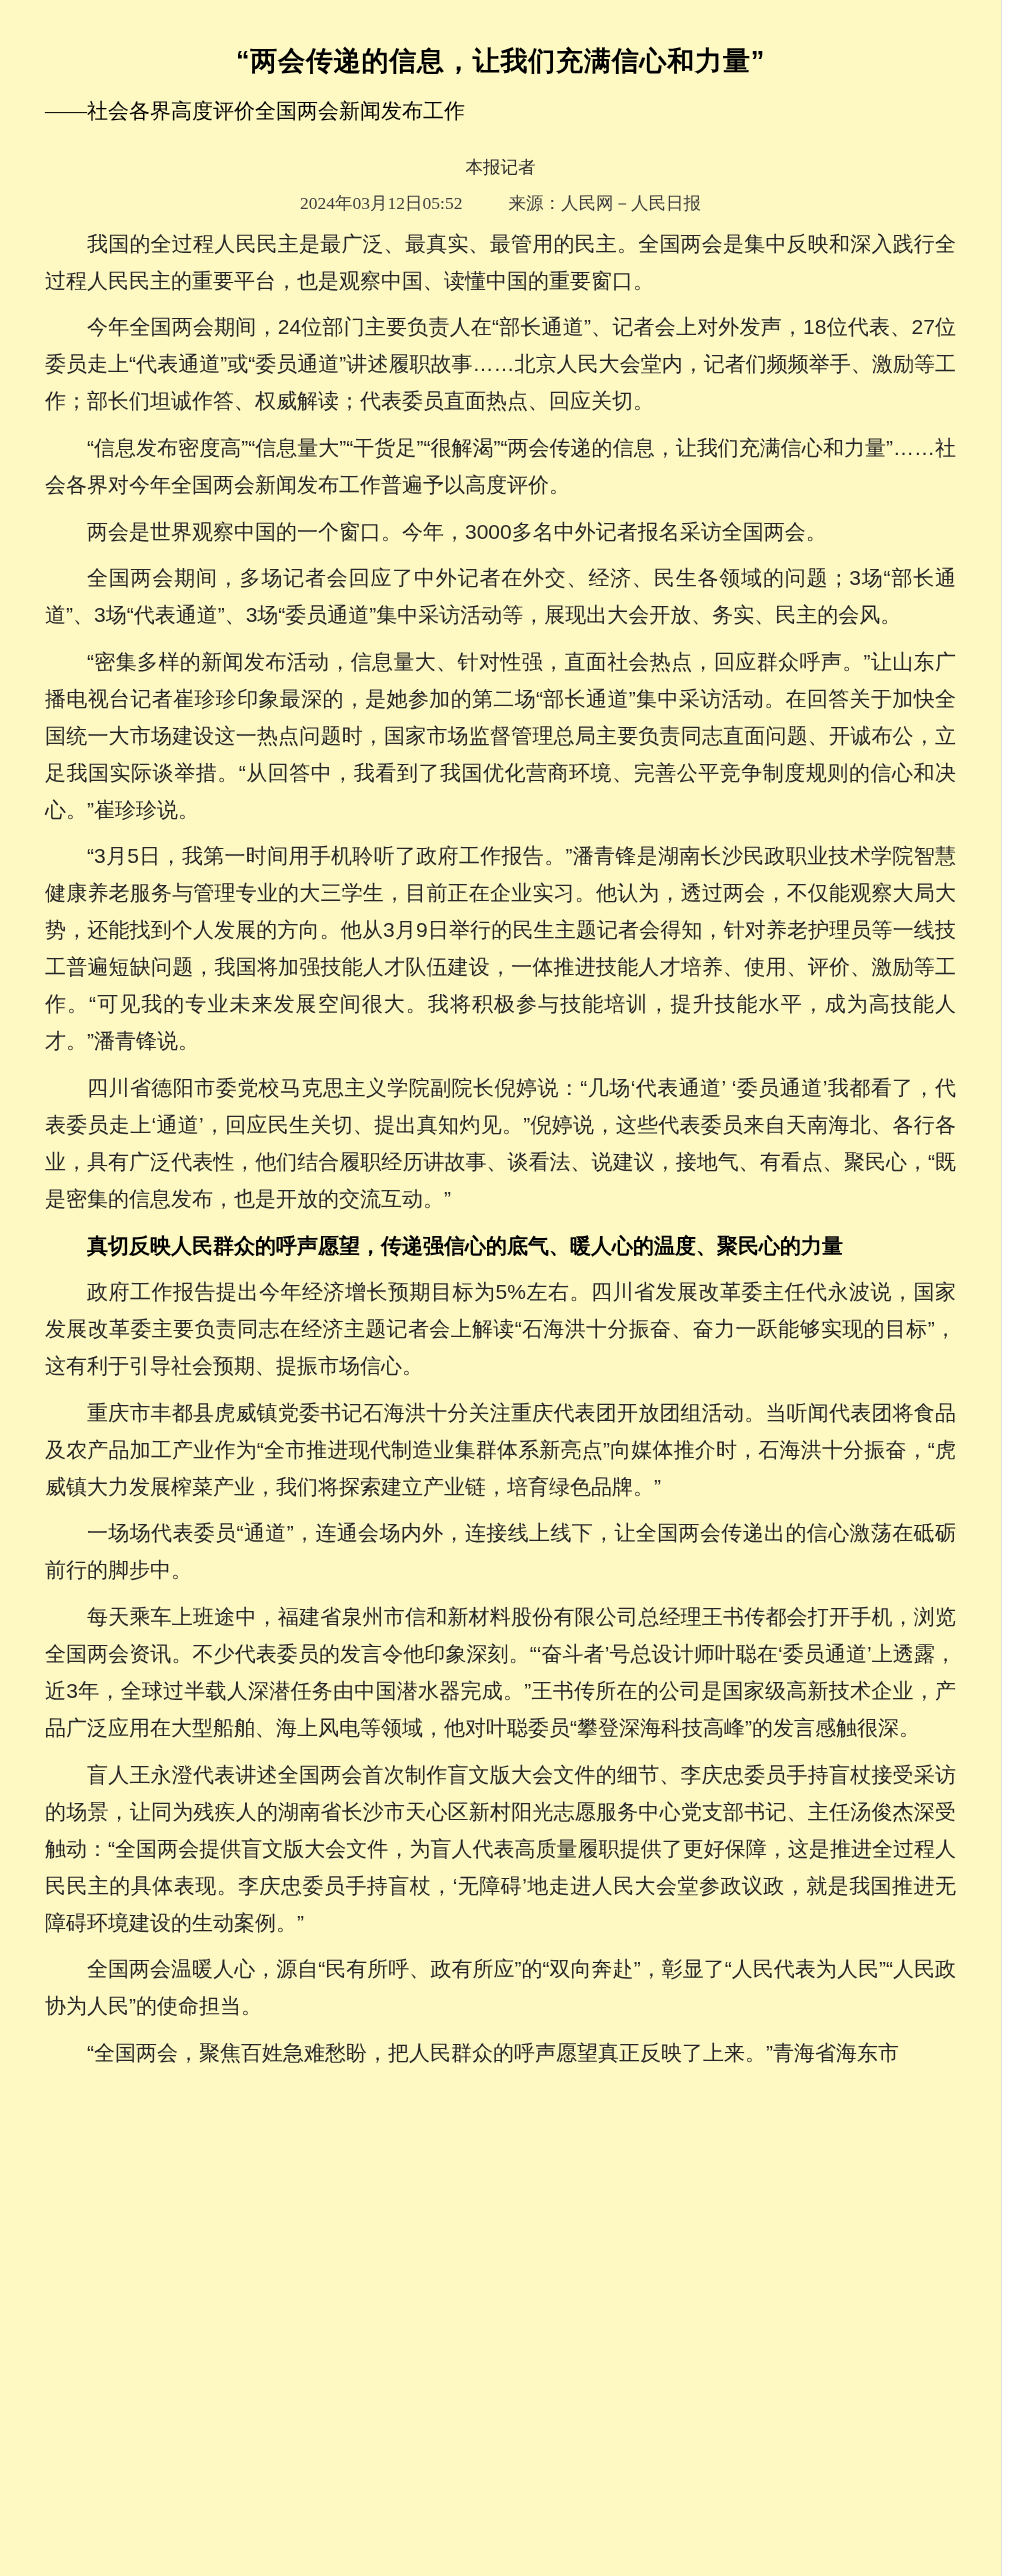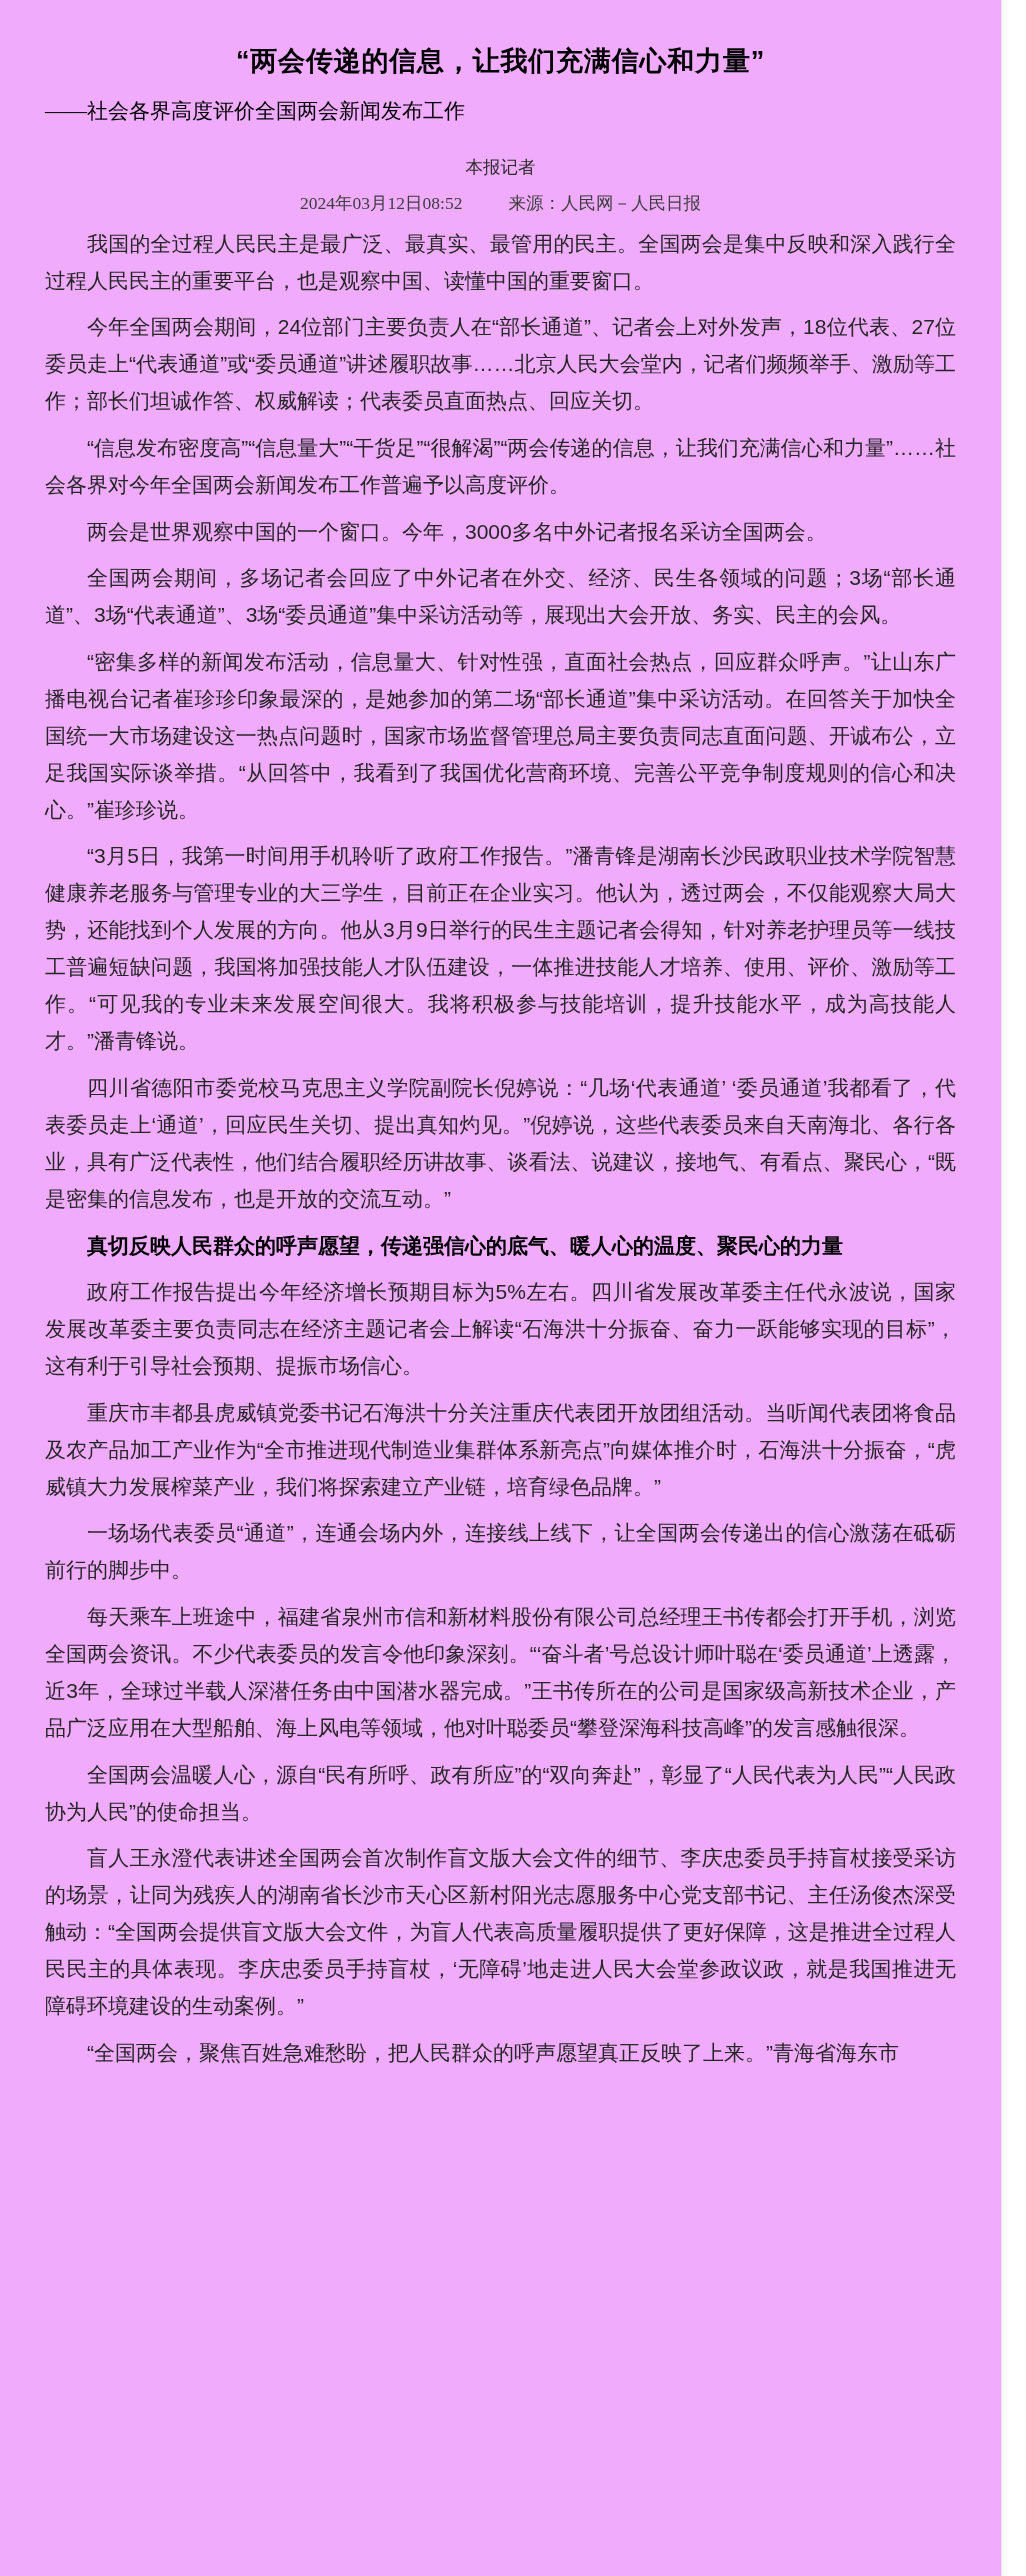--- a/index.html
+++ b/index.html
@@ -12,21 +12,21 @@
     height: 2576px;
     overflow: hidden;
     font-family: "Liberation Sans", sans-serif;
   }
   .page {
     width: 1002px;
     height: 100%;
     box-sizing: border-box;
     border-right: 0.8px solid #e2e2e2;
     padding: 33px 45px 0 45px;
-    background: #f0abfc;
+    background: #fef9c3;
   }
   .title {
     margin: 11px 0 0 0;
     text-align: center;
     font-size: 27px;
     line-height: 35px;
     font-weight: 700;
     color: #000000;
     letter-spacing: 0.8px;
     font-family: "Liberation Sans", sans-serif;
@@ -77,33 +77,33 @@
     color: #000000;
   }
 </style>
 </head>
 <body>
 
 <div class="page">
   <h1 class="title">“两会传递的信息，让我们充满信心和力量”</h1>
   <h2 class="subtitle">——社会各界高度评价全国两会新闻发布工作</h2>
   <div class="byline">本报记者</div>
-  <div class="meta"><span>2024年03月12日08:52</span><span class="gap"></span><span><span>来源：</span><span>人民网－人民日报</span></span></div>
+  <div class="meta"><span>2024年03月12日05:52</span><span class="gap"></span><span><span>来源：</span><span>人民网－人民日报</span></span></div>
   <div class="article" id="article-body">
       <p class="body-para">我国的全过程人民民主是最广泛、最真实、最管用的民主。全国两会是集中反映和深入践行全过程人民民主的重要平台，也是观察中国、读懂中国的重要窗口。</p>
       <p class="body-para">今年全国两会期间，24位部门主要负责人在“部长通道”、记者会上对外发声，18位代表、27位委员走上“代表通道”或“委员通道”讲述履职故事……北京人民大会堂内，记者们频频举手、激励等工作；部长们坦诚作答、权威解读；代表委员直面热点、回应关切。</p>
       <p class="body-para">“信息发布密度高”“信息量大”“干货足”“很解渴”“两会传递的信息，让我们充满信心和力量”……社会各界对今年全国两会新闻发布工作普遍予以高度评价。</p>
       <p class="body-para">两会是世界观察中国的一个窗口。今年，3000多名中外记者报名采访全国两会。</p>
       <p class="body-para">全国两会期间，多场记者会回应了中外记者在外交、经济、民生各领域的问题；3场“部长通道”、3场“代表通道”、3场“委员通道”集中采访活动等，展现出大会开放、务实、民主的会风。</p>
       <p class="body-para">“密集多样的新闻发布活动，信息量大、针对性强，直面社会热点，回应群众呼声。”让山东广播电视台记者崔珍珍印象最深的，是她参加的第二场“部长通道”集中采访活动。在回答关于加快全国统一大市场建设这一热点问题时，国家市场监督管理总局主要负责同志直面问题、开诚布公，立足我国实际谈举措。“从回答中，我看到了我国优化营商环境、完善公平竞争制度规则的信心和决心。”崔珍珍说。</p>
       <p class="body-para">“3月5日，我第一时间用手机聆听了政府工作报告。”潘青锋是湖南长沙民政职业技术学院智慧健康养老服务与管理专业的大三学生，目前正在企业实习。他认为，透过两会，不仅能观察大局大势，还能找到个人发展的方向。他从3月9日举行的民生主题记者会得知，针对养老护理员等一线技工普遍短缺问题，我国将加强技能人才队伍建设，一体推进技能人才培养、使用、评价、激励等工作。“可见我的专业未来发展空间很大。我将积极参与技能培训，提升技能水平，成为高技能人才。”潘青锋说。</p>
       <p class="body-para">四川省德阳市委党校马克思主义学院副院长倪婷说：“几场‘代表通道’ ‘委员通道’我都看了，代表委员走上‘通道’，回应民生关切、提出真知灼见。”倪婷说，这些代表委员来自天南海北、各行各业，具有广泛代表性，他们结合履职经历讲故事、谈看法、说建议，接地气、有看点、聚民心，“既是密集的信息发布，也是开放的交流互动。”</p>
       <p class="heading">真切反映人民群众的呼声愿望，传递强信心的底气、暖人心的温度、聚民心的力量</p>
       <p class="body-para">政府工作报告提出今年经济增长预期目标为5%左右。四川省发展改革委主任代永波说，国家发展改革委主要负责同志在经济主题记者会上解读“石海洪十分振奋、奋力一跃能够实现的目标”，这有利于引导社会预期、提振市场信心。</p>
       <p class="body-para">重庆市丰都县虎威镇党委书记石海洪十分关注重庆代表团开放团组活动。当听闻代表团将食品及农产品加工产业作为“全市推进现代制造业集群体系新亮点”向媒体推介时，石海洪十分振奋，“虎威镇大力发展榨菜产业，我们将探索建立产业链，培育绿色品牌。”</p>
       <p class="body-para">一场场代表委员“通道”，连通会场内外，连接线上线下，让全国两会传递出的信心激荡在砥砺前行的脚步中。</p>
       <p class="body-para">每天乘车上班途中，福建省泉州市信和新材料股份有限公司总经理王书传都会打开手机，浏览全国两会资讯。不少代表委员的发言令他印象深刻。“‘奋斗者’号总设计师叶聪在‘委员通道’上透露，近3年，全球过半载人深潜任务由中国潜水器完成。”王书传所在的公司是国家级高新技术企业，产品广泛应用在大型船舶、海上风电等领域，他对叶聪委员“攀登深海科技高峰”的发言感触很深。</p>
+      <p class="body-para">盲人王永澄代表讲述全国两会首次制作盲文版大会文件的细节、李庆忠委员手持盲杖接受采访的场景，让同为残疾人的湖南省长沙市天心区新村阳光志愿服务中心党支部书记、主任汤俊杰深受触动：“全国两会提供盲文版大会文件，为盲人代表高质量履职提供了更好保障，这是推进全过程人民民主的具体表现。李庆忠委员手持盲杖，‘无障碍’地走进人民大会堂参政议政，就是我国推进无障碍环境建设的生动案例。”</p>
       <p class="body-para">全国两会温暖人心，源自“民有所呼、政有所应”的“双向奔赴”，彰显了“人民代表为人民”“人民政协为人民”的使命担当。</p>
-      <p class="body-para">盲人王永澄代表讲述全国两会首次制作盲文版大会文件的细节、李庆忠委员手持盲杖接受采访的场景，让同为残疾人的湖南省长沙市天心区新村阳光志愿服务中心党支部书记、主任汤俊杰深受触动：“全国两会提供盲文版大会文件，为盲人代表高质量履职提供了更好保障，这是推进全过程人民民主的具体表现。李庆忠委员手持盲杖，‘无障碍’地走进人民大会堂参政议政，就是我国推进无障碍环境建设的生动案例。”</p>
       <p class="body-para">“全国两会，聚焦百姓急难愁盼，把人民群众的呼声愿望真正反映了上来。”青海省海东市</p>
     </div>
 </div>
 
 
 </body></html>

